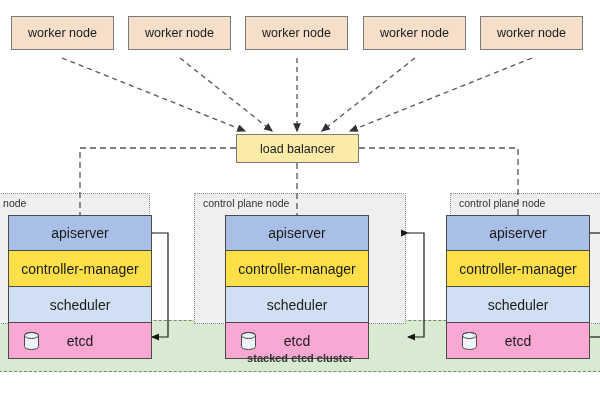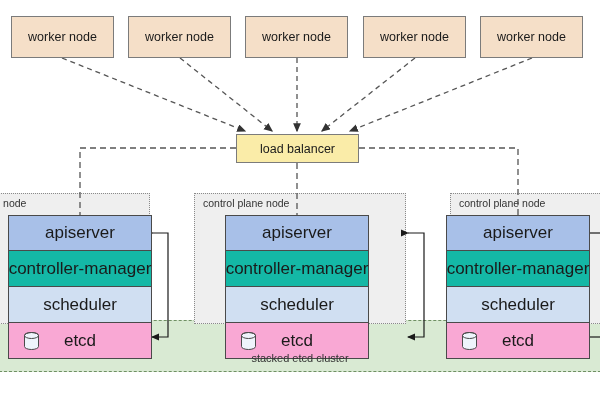--- a/index.html
+++ b/index.html
@@ -13,21 +13,21 @@
 
   svg.layer {
     position: absolute; left: 0; top: 0;
     width: 600px; height: 400px;
     pointer-events: none;
   }
 
   
   .worker-node {
     position: absolute;
-    width: 103px; height: 42px;
+    width: 103px; height: 34px;
     background: #f5dfc8;
     border: 1px solid #7b7b7b;
     display: flex; align-items: center; justify-content: center;
     font-size: 12.5px; color: #1a1a1a;
     white-space: nowrap;
   }
 
   
   .load-balancer {
     position: absolute;
@@ -46,21 +46,21 @@
     left: -6px; top: 320px;
     width: 612px; height: 52px;
     background: #d9ead3;
     border-top: 1px dashed #6f8f63;
     border-bottom: 1px dashed #6f8f63;
   }
   .etcd-band-label {
     position: absolute;
     left: 0; top: 352px; width: 600px;
     text-align: center;
-    font-size: 11px; color: #333333;
+    font-size: 11px; color: #333333; font-weight: bold;
   }
 
   
   .cp-group {
     position: absolute;
     top: 193px; height: 131px;
     background: #efefef;
     border: 1px dotted #8a8a8a;
   }
   .cp-group-label {
@@ -69,27 +69,27 @@
     font-size: 10.5px; color: #333333;
     white-space: nowrap;
   }
 
   
   .cp-stack { position: absolute; top: 215px; width: 144px; }
   .cp-box {
     height: 36px;
     border: 1px solid #4a4a4a;
     display: flex; align-items: center; justify-content: center;
-    font-size: 17px; color: #1a1a1a;
+    font-size: 14px; color: #1a1a1a;
     white-space: nowrap;
     position: relative;
   }
   .cp-box + .cp-box { border-top: none; }
   .box-apiserver          { background: #a8c0e8; }
-  .box-controller-manager { background: #14b8a6; }
+  .box-controller-manager { background: #fde047; }
   .box-scheduler          { background: #d0dff2; text-align: center; }
   .box-etcd               { background: #f9a8d4; border-color: #4a4a4a; }
 
   .db-icon {
     position: absolute;
     left: 14px; top: 50%;
     transform: translateY(-50%);
     width: 17px; height: 19px;
   }
 </style>

